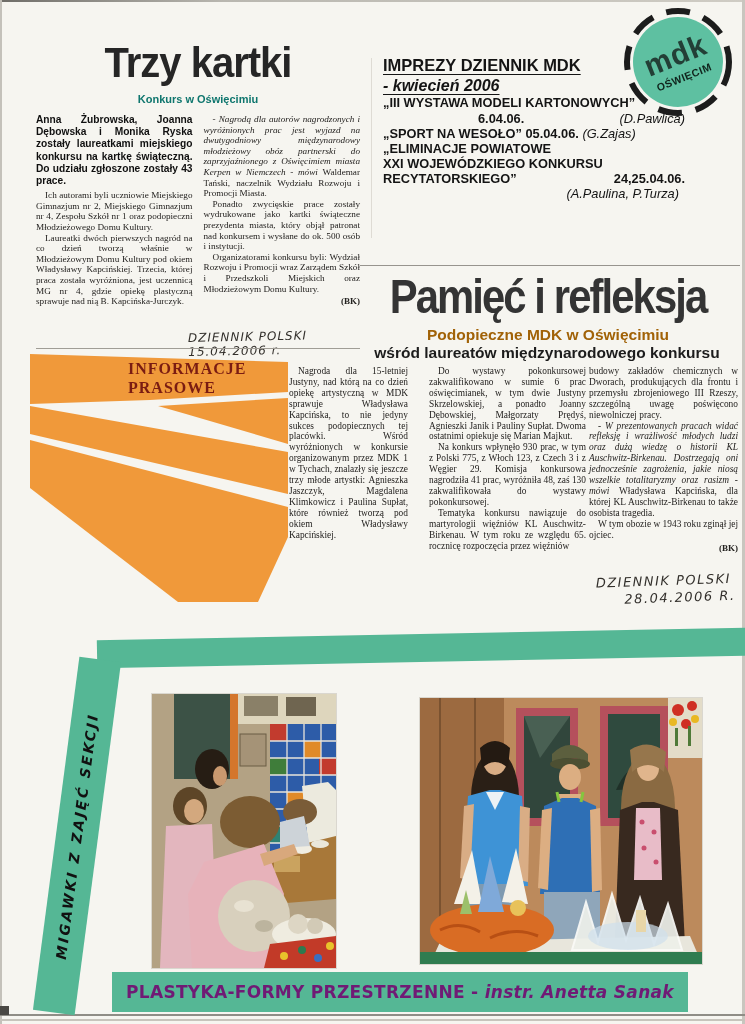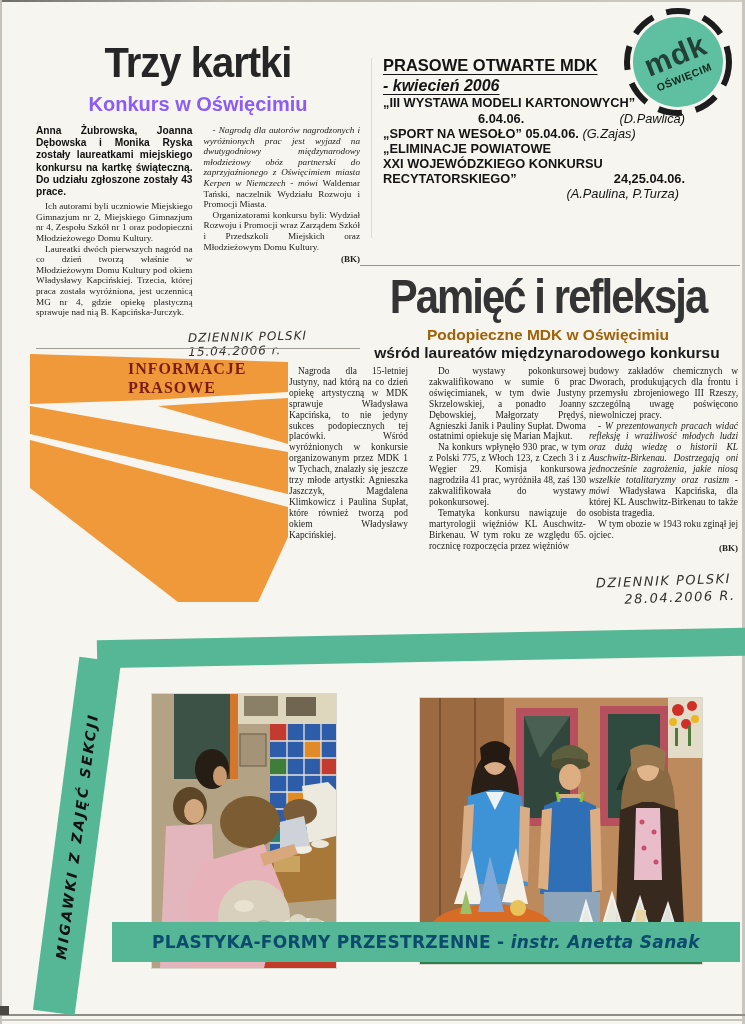--- a/index.html
+++ b/index.html
@@ -20,21 +20,21 @@
   .rule-left-article { left:36px; top:348px; width:324px; }
   .rule-main   { left:360px; top:265px; width:380px; background:#97948e; }
 
   
   .article-left { position:absolute; left:36px; top:38px; width:324px; }
   .np-title {
     margin:0; text-align:center; font-family:"Liberation Sans", sans-serif;
     font-weight:bold; font-size:40px; letter-spacing:-1px; color:#262626;
     transform:scaleY(1.08); transform-origin:center top;
   }
-  .np-sub { margin:10px 0 0; text-align:center; font-family:"Liberation Sans", sans-serif; font-weight:bold; font-size:20px; color:#8b5cf6; }
+  .np-sub { margin:10px 0 0; text-align:center; font-family:"Liberation Sans", sans-serif; font-weight:bold; font-size:11px; color:#0f766e; }
   .cols { display:flex; gap:11px; margin-top:9px; }
   .col  { flex:1; min-width:0; }
   .lead { font-family:"Liberation Sans", sans-serif; font-weight:bold; font-size:10.2px; line-height:12.2px; text-align:justify; margin:0 0 3px; color:#101010; }
   .bodyp { font-size:9.2px; line-height:10.6px; text-align:justify; margin:0; }
   .ind   { text-indent:9px; }
   .q     { font-style:italic; }
   .byline { text-align:right; font-size:9px; font-weight:bold; margin:2px 0 0; }
 
   .handwriting { font-family:"DejaVu Sans", sans-serif; font-style:italic; color:#33302c; }
   .hw1 { position:absolute; left:188px; top:329px; width:190px; font-size:12px; letter-spacing:1px; transform:rotate(-1.2deg); }
@@ -86,23 +86,23 @@
   
   .teal-divider { position:absolute; left:97px; top:634px; width:650px; height:28px; background:#55b795; transform:rotate(-1.1deg); }
   .migawki { position:absolute; left:56px; top:658px; width:42px; height:356px; background:#55b795;
     transform:rotate(7.5deg); display:flex; align-items:center; justify-content:center; }
   .migawki span { writing-mode:vertical-rl; transform:rotate(180deg); white-space:nowrap;
     font-family:"DejaVu Sans", sans-serif; font-weight:bold; font-style:italic; font-size:14px; letter-spacing:2.5px; color:#111; }
   .photo { position:absolute; background:#fff; box-shadow:0 0 0 1px #dad7cf; }
   .photo svg { display:block; width:100%; height:100%; }
   .photo-left  { left:112px; top:678px; width:184px; height:274px; }
   .photo-right { left:380px; top:682px; width:282px; height:266px; }
-  .caption-bar { position:absolute; left:112px; top:922px; width:628px; height:40px; background:#55b795;
+  .caption-bar { position:absolute; left:112px; top:972px; width:576px; height:40px; background:#55b795;
     display:flex; align-items:center; justify-content:center;
-    font-family:"DejaVu Sans", sans-serif; font-size:17px; color:#0c4a6e; }
+    font-family:"DejaVu Sans", sans-serif; font-size:17px; color:#701a75; }
   .cap-main { font-weight:bold; letter-spacing:0.3px; white-space:pre; }
   .cap-instr { font-style:italic; font-weight:bold; letter-spacing:0.3px; }
 </style>
 </head>
 <body>
 
 <div class="page">
 
   <div class="edge-top"></div>
   <div class="edge-left"></div>
@@ -116,30 +116,31 @@
     <h1 class="np-title">Trzy kartki</h1>
     <h2 class="np-sub">Konkurs w Oświęcimiu</h2>
     <div class="cols">
       <div class="col">
         <p class="lead">Anna Żubrowska, Joanna Dębowska i Monika Ryska zostały laureatkami miejskiego konkursu na kartkę świąteczną. Do udziału zgłoszone zostały 43 prace.</p>
         <p class="bodyp ind">Ich autorami byli uczniowie Miejskiego Gimnazjum nr 2, Miejskiego Gimnazjum nr 4, Zespołu Szkół nr 1 oraz podopieczni Młodzieżowego Domu Kultury.</p>
         <p class="bodyp ind">Laureatki dwóch pierwszych nagród na co dzień tworzą właśnie w Młodzieżowym Domu Kultury pod okiem Władysławy Kapcińskiej. Trzecia, której praca została wyróżniona, jest uczennicą MG nr 4, gdzie opiekę plastyczną sprawuje nad nią B. Kapcińska-Jurczyk.</p>
       </div>
       <div class="col">
         <p class="bodyp ind"><span class="q">- Nagrodą dla autorów nagrodzonych i wyróżnionych prac jest wyjazd na dwutygodniowy międzynarodowy młodzieżowy obóz partnerski do zaprzyjaźnionego z Oświęcimiem miasta Kerpen w Niemczech - mówi </span><span>Waldemar Tański, naczelnik Wydziału Rozwoju i Promocji Miasta.</span></p>
+        <p class="bodyp ind">Ponadto zwycięskie prace zostały wydrukowane jako kartki świąteczne prezydenta miasta, który objął patronat nad konkursem i wysłane do ok. 500 osób i instytucji.</p>
         <p class="bodyp ind">Organizatorami konkursu byli: Wydział Rozwoju i Promocji wraz Zarządem Szkół i Przedszkoli Miejskich oraz Młodzieżowym Domu Kultury.</p>
         <p class="byline">(BK)</p>
       </div>
     </div>
   </section>
   <div class="handwriting hw1">DZIENNIK POLSKI  15.04.2006 r.</div>
   <div class="rule rule-left-article"></div>
 
   <section class="events">
-    <h3 class="ev-h1">PRASOWE OTWARTE MDK</h3>
+    <h3 class="ev-h1">IMPREZY DZIENNIK MDK</h3>
     <h3 class="ev-h2">- kwiecień 2006</h3>
     <div class="ev-item">
       <div class="ev-t">„III WYSTAWA MODELI KARTONOWYCH”</div>
       <div class="ev-row">
         <span class="ev-date">6.04.06.</span>
         <span class="ev-credit">(D.Pawlica)</span>
       </div>
     </div>
     <div class="ev-item ev-inline">
       <span class="ev-t2">„SPORT NA WESOŁO”</span>

